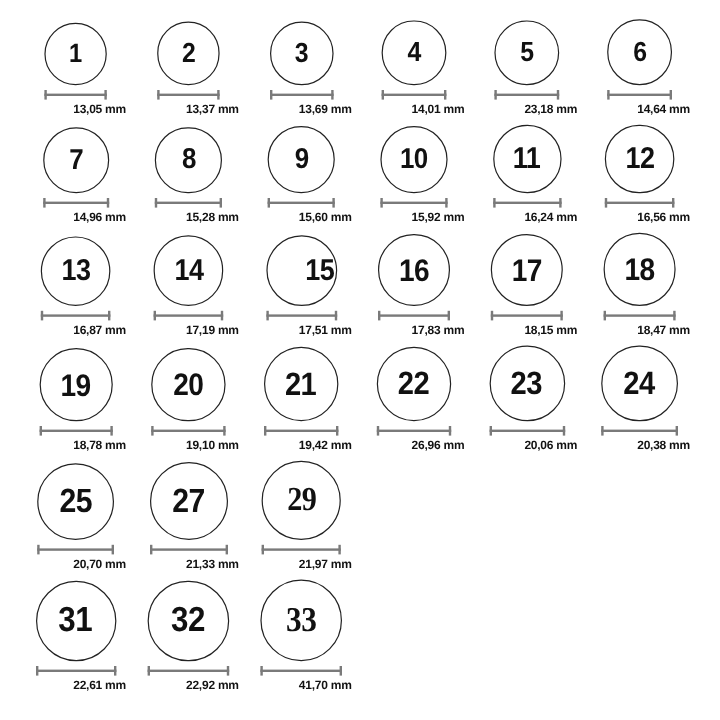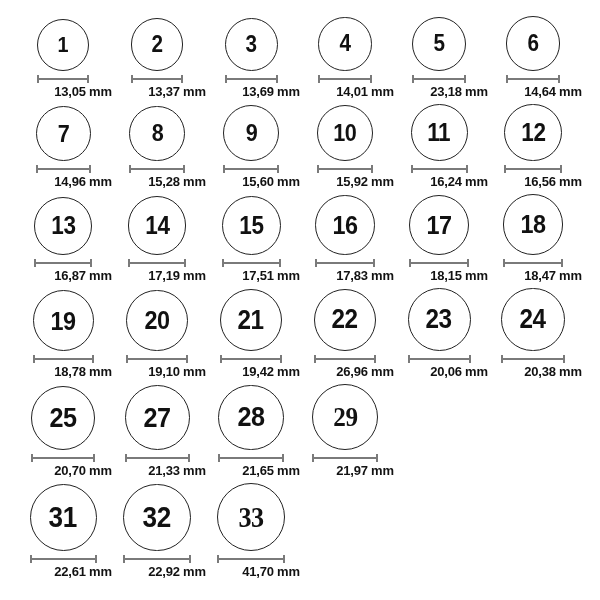--- a/index.html
+++ b/index.html
@@ -62,21 +62,21 @@
   .mline .bar {
     position: absolute;
     left: 0;
     right: 0;
     top: 3px;
     height: 2px;
     background: var(--linecolor, #7a7a7a);
   }
   .dia {
     margin-top: 2px;
-    font-size: 13px;
+    font-size: 10px;
     line-height: 13px;
     font-weight: bold;
     color: var(--labelcolor, #121212);
     white-space: nowrap;
     letter-spacing: -0.2px;
     margin-left: 40px;
   }
 </style>
 </head>
 <body>
@@ -235,21 +235,21 @@
           <div class="num" style="font-size: 25px;">14</div>
         </div>
         <div class="mline" style="width: 58.5px;">
           <div class="cap-left"></div>
           <div class="bar"></div>
           <div class="cap-right"></div>
         </div>
         <div class="dia">17,19 mm</div>
       </div>
       <div class="cell">
-        <div class="circle" style="width: 59px; height: 59px;">
+        <div class="circle" style="width: 59px; height: 59px; justify-content: flex-end;">
           <div class="num" style="font-size: 25px;">15</div>
         </div>
         <div class="mline" style="width: 59px;">
           <div class="cap-left"></div>
           <div class="bar"></div>
           <div class="cap-right"></div>
         </div>
         <div class="dia">17,51 mm</div>
       </div>
       <div class="cell">
@@ -369,31 +369,20 @@
       <div class="cell">
         <div class="circle" style="width: 65px; height: 65px;">
           <div class="num" style="font-size: 28px;">27</div>
         </div>
         <div class="mline" style="width: 65px;">
           <div class="cap-left"></div>
           <div class="bar"></div>
           <div class="cap-right"></div>
         </div>
         <div class="dia">21,33 mm</div>
-      </div>
-      <div class="cell">
-        <div class="circle" style="width: 65.5px; height: 65.5px;">
-          <div class="num" style="font-size: 28px;">28</div>
-        </div>
-        <div class="mline" style="width: 65.5px;">
-          <div class="cap-left"></div>
-          <div class="bar"></div>
-          <div class="cap-right"></div>
-        </div>
-        <div class="dia">21,65 mm</div>
       </div>
       <div class="cell">
         <div class="circle" style="width: 66px; height: 66px; font-family: Liberation Serif, serif;">
           <div class="num" style="font-size: 28px;">29</div>
         </div>
         <div class="mline" style="width: 66px;">
           <div class="cap-left"></div>
           <div class="bar"></div>
           <div class="cap-right"></div>
         </div>

